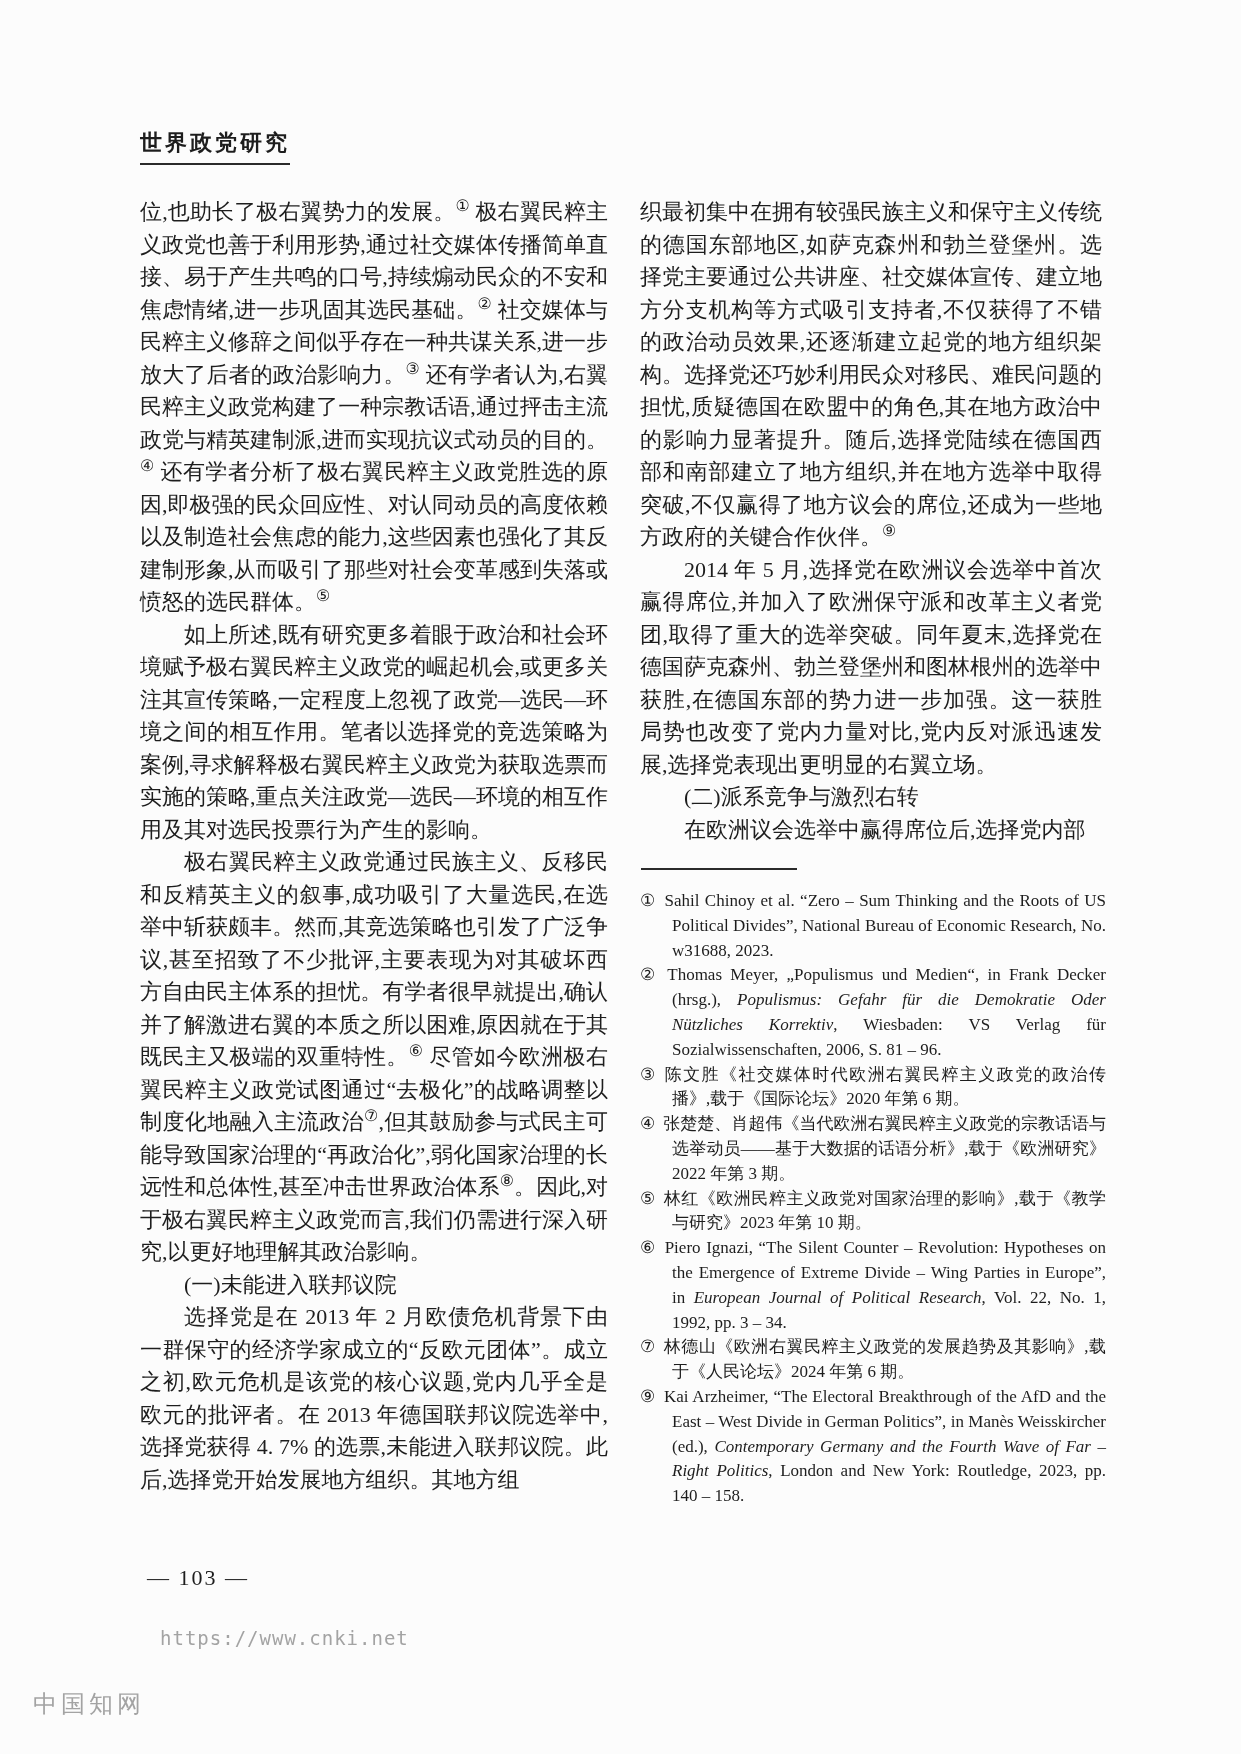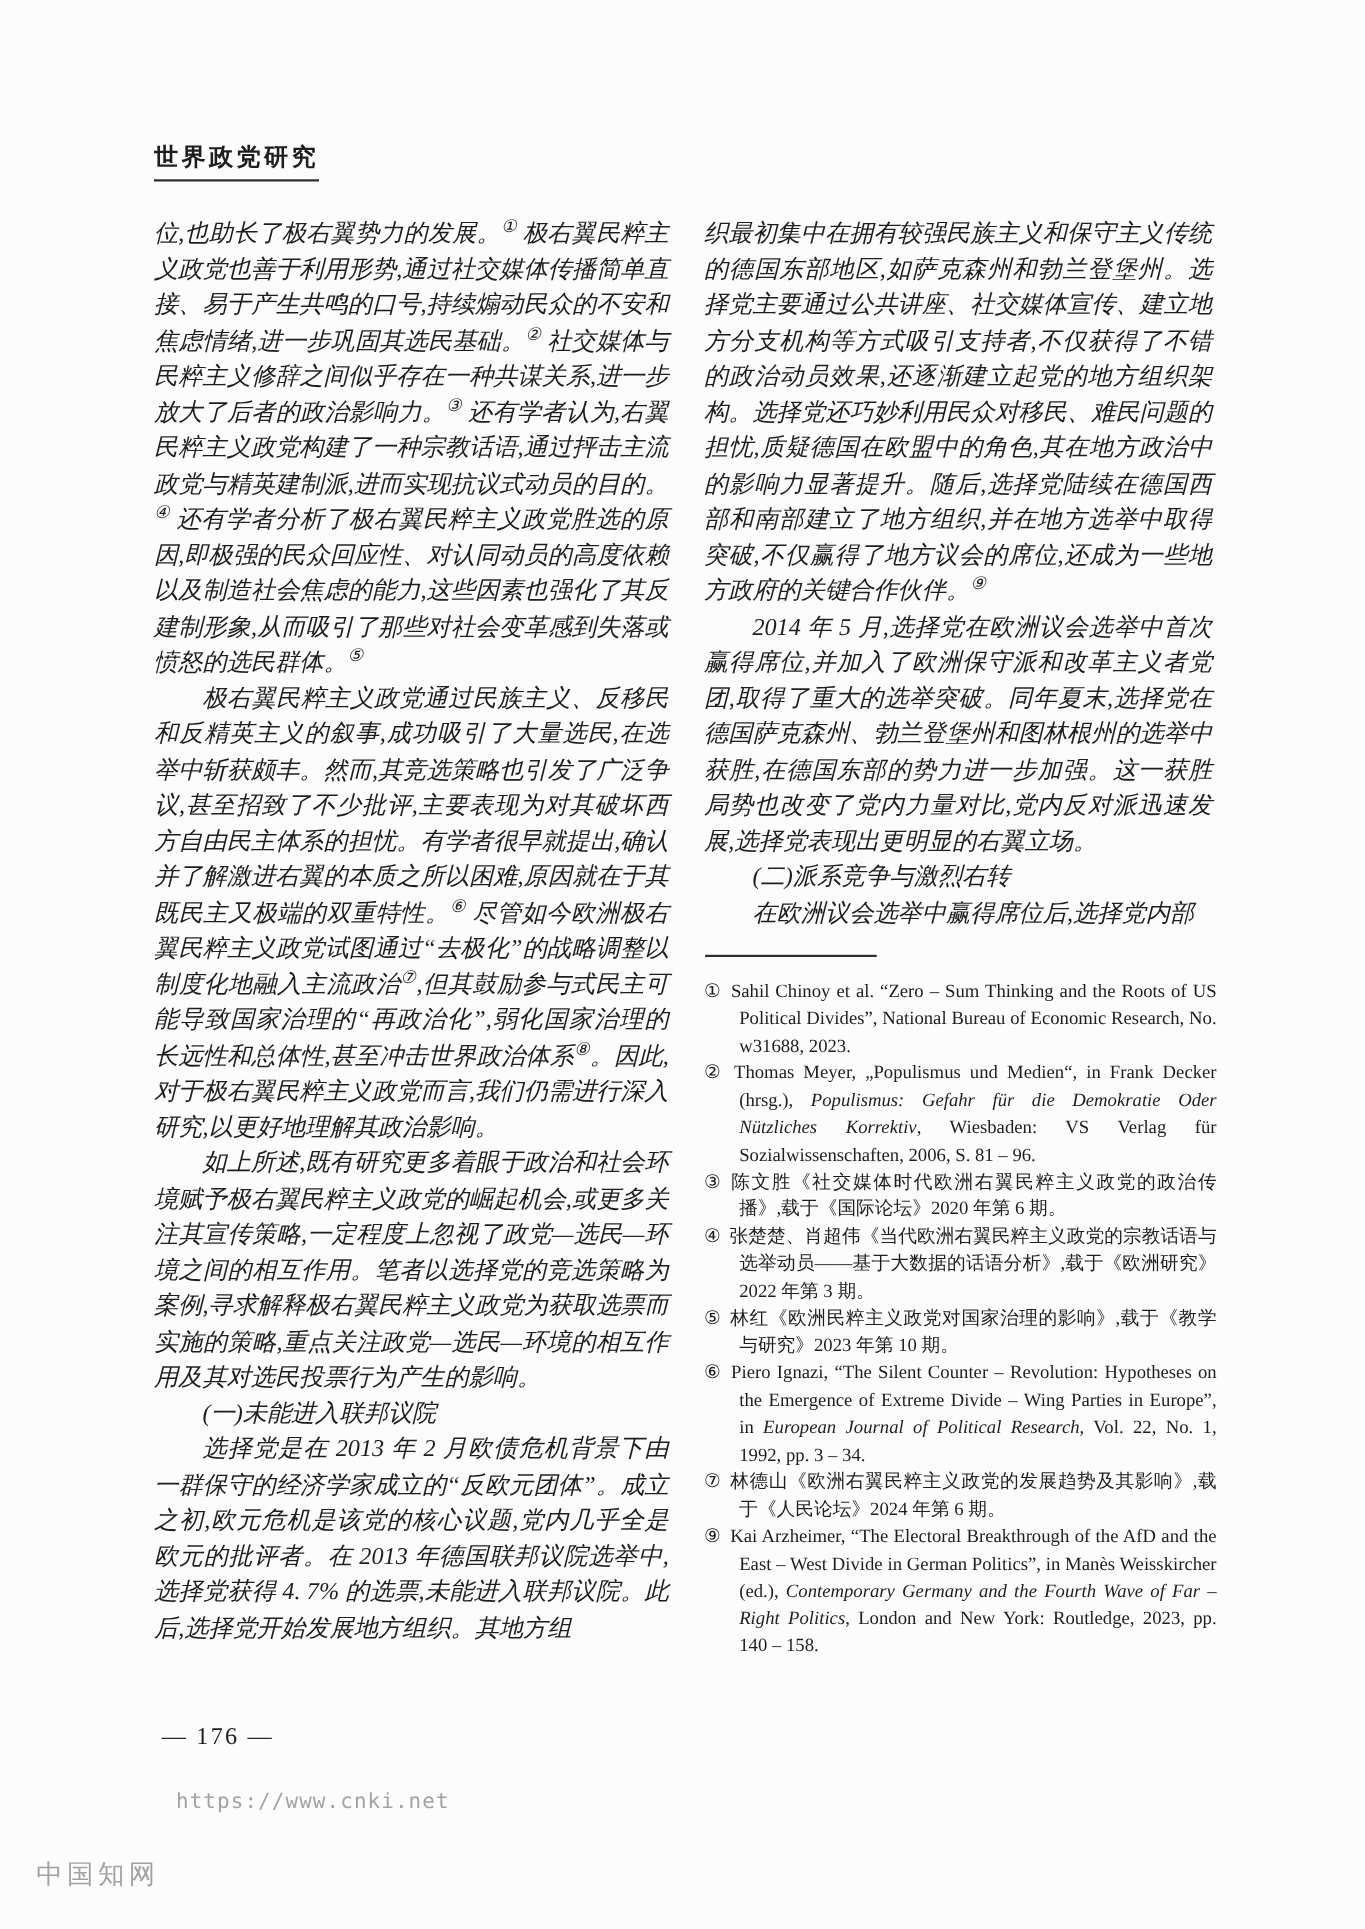--- a/index.html
+++ b/index.html
@@ -18,21 +18,21 @@
     font-size:22px; font-weight:600; letter-spacing:3px;
     border-bottom:2px solid #2b2b2b; padding-bottom:5px;
   }
   .col {
     position:absolute; top:196px;
     font-size:22px; line-height:32.5px;
     text-align:justify; text-justify:inter-ideograph;
   }
   .col-left  { left:140px; width:468px; }
   .col-right { left:640px; width:462px; }
-  .col p { margin:0;font-style:italic; }
+  .col p { margin:0; }
   .indent { text-indent:2em; }
   .sec-heading {
     font-family:"Liberation Sans","DejaVu Sans",sans-serif;
     font-weight:bold; font-size:26px; line-height:36px;
     text-align:center; letter-spacing:1px;
     margin:26px 0 20px 0;
   }
   sup.fn-ref { font-size:0.72em; vertical-align:super; line-height:0; }
   .fn-sep {
     position:absolute; left:641px; top:868px; width:156px; height:0;
@@ -61,22 +61,22 @@
   }
 </style>
 </head>
 <body>
 
 <div class="page">
   <div class="running-header">世界政党研究</div>
 
   <div class="col col-left" id="left-col">
       <p class="">位,也助长了极右翼势力的发展。<sup class="fn-ref">①</sup> 极右翼民粹主义政党也善于利用形势,通过社交媒体传播简单直接、易于产生共鸣的口号,持续煽动民众的不安和焦虑情绪,进一步巩固其选民基础。<sup class="fn-ref">②</sup> 社交媒体与民粹主义修辞之间似乎存在一种共谋关系,进一步放大了后者的政治影响力。<sup class="fn-ref">③</sup> 还有学者认为,右翼民粹主义政党构建了一种宗教话语,通过抨击主流政党与精英建制派,进而实现抗议式动员的目的。<sup class="fn-ref">④</sup> 还有学者分析了极右翼民粹主义政党胜选的原因,即极强的民众回应性、对认同动员的高度依赖以及制造社会焦虑的能力,这些因素也强化了其反建制形象,从而吸引了那些对社会变革感到失落或愤怒的选民群体。<sup class="fn-ref">⑤</sup></p>
+      <p class="indent">如上所述,既有研究更多着眼于政治和社会环境赋予极右翼民粹主义政党的崛起机会,或更多关注其宣传策略,一定程度上忽视了政党—选民—环境之间的相互作用。笔者以选择党的竞选策略为案例,寻求解释极右翼民粹主义政党为获取选票而实施的策略,重点关注政党—选民—环境的相互作用及其对选民投票行为产生的影响。</p>
       <p class="indent">极右翼民粹主义政党通过民族主义、反移民和反精英主义的叙事,成功吸引了大量选民,在选举中斩获颇丰。然而,其竞选策略也引发了广泛争议,甚至招致了不少批评,主要表现为对其破坏西方自由民主体系的担忧。有学者很早就提出,确认并了解激进右翼的本质之所以困难,原因就在于其既民主又极端的双重特性。<sup class="fn-ref">⑥</sup> 尽管如今欧洲极右翼民粹主义政党试图通过“去极化”的战略调整以制度化地融入主流政治<sup class="fn-ref">⑦</sup>,但其鼓励参与式民主可能导致国家治理的“再政治化”,弱化国家治理的长远性和总体性,甚至冲击世界政治体系<sup class="fn-ref">⑧</sup>。因此,对于极右翼民粹主义政党而言,我们仍需进行深入研究,以更好地理解其政治影响。</p>
-      <p class="indent">如上所述,既有研究更多着眼于政治和社会环境赋予极右翼民粹主义政党的崛起机会,或更多关注其宣传策略,一定程度上忽视了政党—选民—环境之间的相互作用。笔者以选择党的竞选策略为案例,寻求解释极右翼民粹主义政党为获取选票而实施的策略,重点关注政党—选民—环境的相互作用及其对选民投票行为产生的影响。</p>
       <p class="indent">(一)未能进入联邦议院</p>
       <p class="indent">选择党是在 2013 年 2 月欧债危机背景下由一群保守的经济学家成立的“反欧元团体”。成立之初,欧元危机是该党的核心议题,党内几乎全是欧元的批评者。在 2013 年德国联邦议院选举中,选择党获得 4. 7% 的选票,未能进入联邦议院。此后,选择党开始发展地方组织。其地方组</p>
     </div>
   <div class="col col-right" id="right-col">
       <p class="">织最初集中在拥有较强民族主义和保守主义传统的德国东部地区,如萨克森州和勃兰登堡州。选择党主要通过公共讲座、社交媒体宣传、建立地方分支机构等方式吸引支持者,不仅获得了不错的政治动员效果,还逐渐建立起党的地方组织架构。选择党还巧妙利用民众对移民、难民问题的担忧,质疑德国在欧盟中的角色,其在地方政治中的影响力显著提升。随后,选择党陆续在德国西部和南部建立了地方组织,并在地方选举中取得突破,不仅赢得了地方议会的席位,还成为一些地方政府的关键合作伙伴。<sup class="fn-ref">⑨</sup></p>
       <p class="indent">2014 年 5 月,选择党在欧洲议会选举中首次赢得席位,并加入了欧洲保守派和改革主义者党团,取得了重大的选举突破。同年夏末,选择党在德国萨克森州、勃兰登堡州和图林根州的选举中获胜,在德国东部的势力进一步加强。这一获胜局势也改变了党内力量对比,党内反对派迅速发展,选择党表现出更明显的右翼立场。</p>
       <p class="indent">(二)派系竞争与激烈右转</p>
       <p class="indent">在欧洲议会选举中赢得席位后,选择党内部</p>
     </div>
 
@@ -85,17 +85,17 @@
       <div class="footnote"><span class="fn-marker">①</span><span>Sahil Chinoy et al. “Zero – Sum Thinking and the Roots of US Political Divides”, National Bureau of Economic Research, No. w31688, 2023.</span></div>
       <div class="footnote"><span class="fn-marker">②</span><span>Thomas Meyer, „Populismus und Medien“, in Frank Decker (hrsg.), </span><span class="italic">Populismus: Gefahr für die Demokratie Oder Nützliches Korrektiv</span><span>, Wiesbaden: VS Verlag für Sozialwissenschaften, 2006, S. 81 – 96.</span></div>
       <div class="footnote"><span class="fn-marker">③</span><span>陈文胜《社交媒体时代欧洲右翼民粹主义政党的政治传播》,载于《国际论坛》2020 年第 6 期。</span></div>
       <div class="footnote"><span class="fn-marker">④</span><span>张楚楚、肖超伟《当代欧洲右翼民粹主义政党的宗教话语与选举动员——基于大数据的话语分析》,载于《欧洲研究》2022 年第 3 期。</span></div>
       <div class="footnote"><span class="fn-marker">⑤</span><span>林红《欧洲民粹主义政党对国家治理的影响》,载于《教学与研究》2023 年第 10 期。</span></div>
       <div class="footnote"><span class="fn-marker">⑥</span><span>Piero Ignazi, “The Silent Counter – Revolution: Hypotheses on the Emergence of Extreme Divide – Wing Parties in Europe”, in </span><span class="italic">European Journal of Political Research</span><span>, Vol. 22, No. 1, 1992, pp. 3 – 34.</span></div>
       <div class="footnote"><span class="fn-marker">⑦</span><span>林德山《欧洲右翼民粹主义政党的发展趋势及其影响》,载于《人民论坛》2024 年第 6 期。</span></div>
       <div class="footnote"><span class="fn-marker">⑨</span><span>Kai Arzheimer, “The Electoral Breakthrough of the AfD and the East – West Divide in German Politics”, in Manès Weisskircher (ed.), </span><span class="italic">Contemporary Germany and the Fourth Wave of Far – Right Politics</span><span>, London and New York: Routledge, 2023, pp. 140 – 158.</span></div>
     </div>
 
-  <div class="page-number">— 176 —</div>
+  <div class="page-number">— 103 —</div>
 
   <div class="wm-cn">中国知网</div>
   <div class="wm-url">https://www.cnki.net</div>
 </div>
 
 </body></html>

